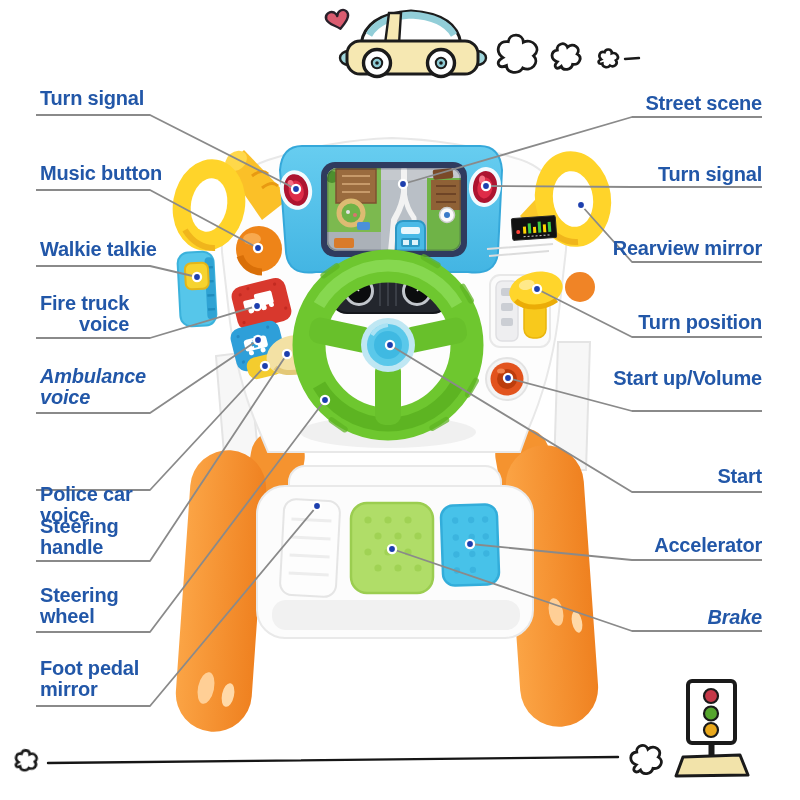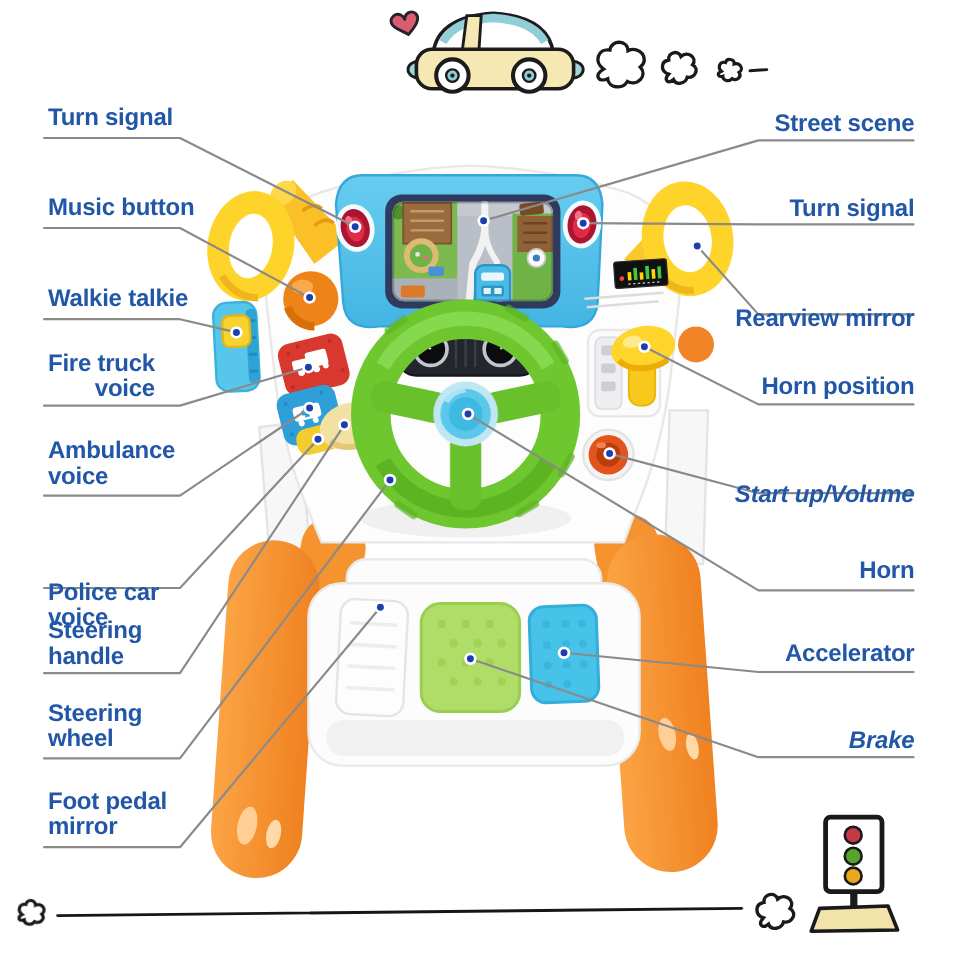--- a/index.html
+++ b/index.html
@@ -385,33 +385,33 @@
       <circle cx="392" cy="549" r="5.2" class="dot-halo"></circle>
       <circle cx="392" cy="549" r="2.9" class="dot-core"></circle>
     </svg>
 
 <div id="labels">
       <div class="label left" style="top: 88px;">Turn signal</div>
       <div class="label left" style="top: 163px;">Music button</div>
       <div class="label left" style="top: 239px;">Walkie talkie</div>
       <div class="label left" style="top: 293px; text-align: right;">Fire truck
 voice</div>
-      <div class="label left" style="top: 366px;">Ambulance
+      <div class="label left" style="top: 366px; font-style: italic;">Ambulance
 voice</div>
       <div class="label left" style="top: 444px; margin-top: 40px;">Police car
 voice</div>
       <div class="label left" style="top: 516px;">Steering
 handle</div>
       <div class="label left" style="top: 585px;">Steering
 wheel</div>
       <div class="label left" style="top: 658px;">Foot pedal
 mirror</div>
       <div class="label right" style="top: 93px;">Street scene</div>
       <div class="label right" style="top: 164px;">Turn signal</div>
-      <div class="label right" style="top: 256px;">Rearview mirror</div>
-      <div class="label right" style="top: 312px;">Horn position</div>
-      <div class="label right" style="top: 402px; font-style: italic;">Start up/Volume</div>
-      <div class="label right" style="top: 466px;">Horn</div>
+      <div class="label right" style="top: 238px;">Rearview mirror</div>
+      <div class="label right" style="top: 312px;">Turn position</div>
+      <div class="label right" style="top: 368px;">Start up/Volume</div>
+      <div class="label right" style="top: 466px;">Start</div>
       <div class="label right" style="top: 535px; margin-left: 32px;">Accelerator</div>
       <div class="label right" style="top: 607px; font-style: italic;">Brake</div>
     </div>
 
 </div>
 
 </body></html>

